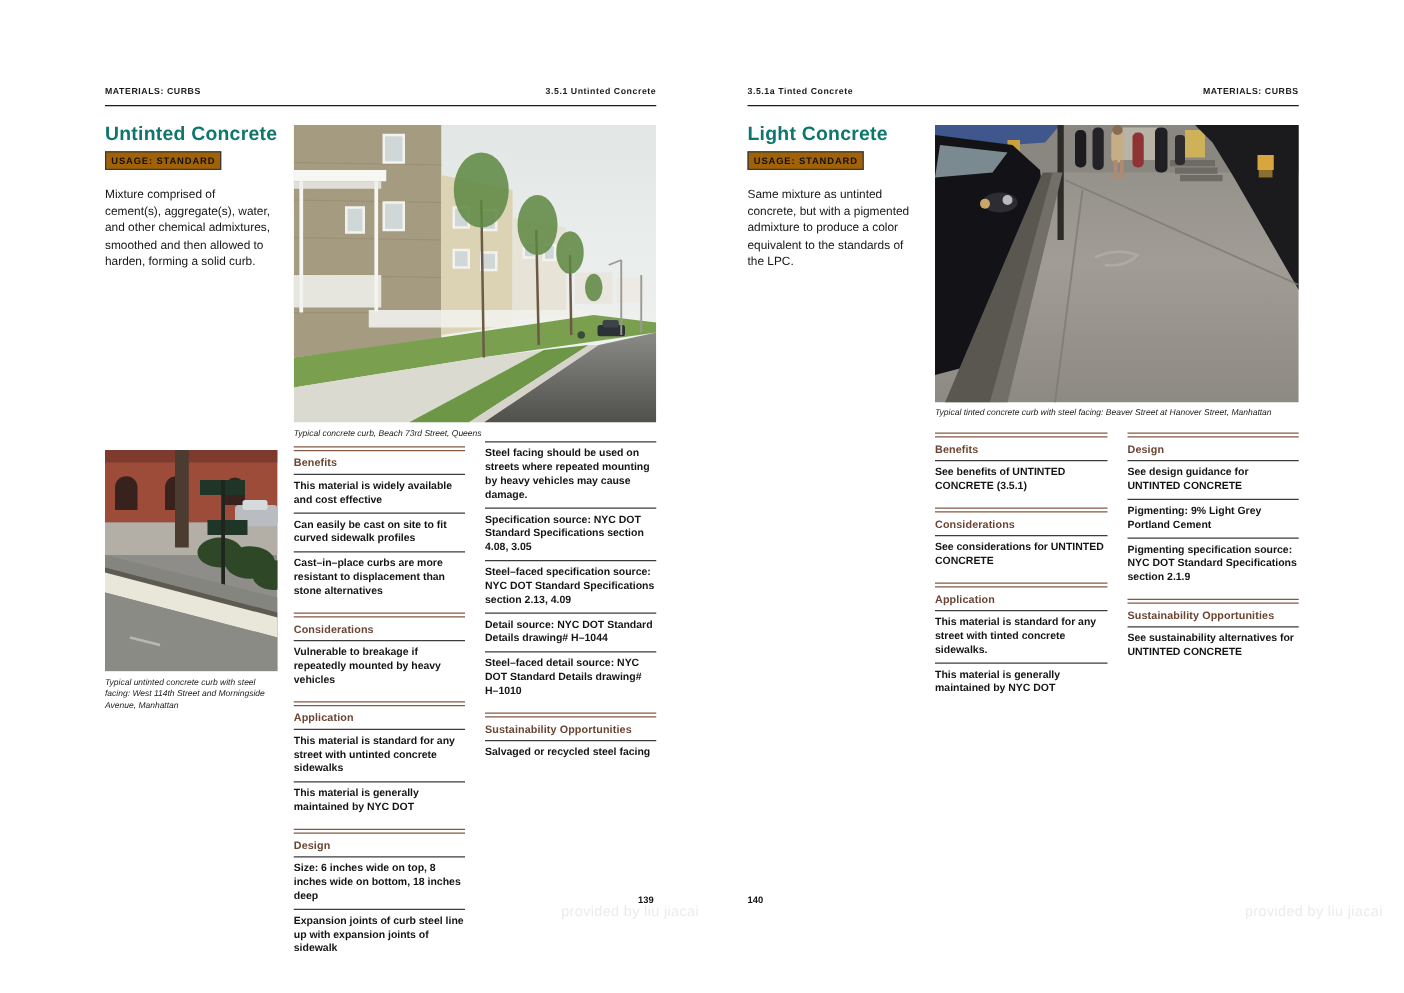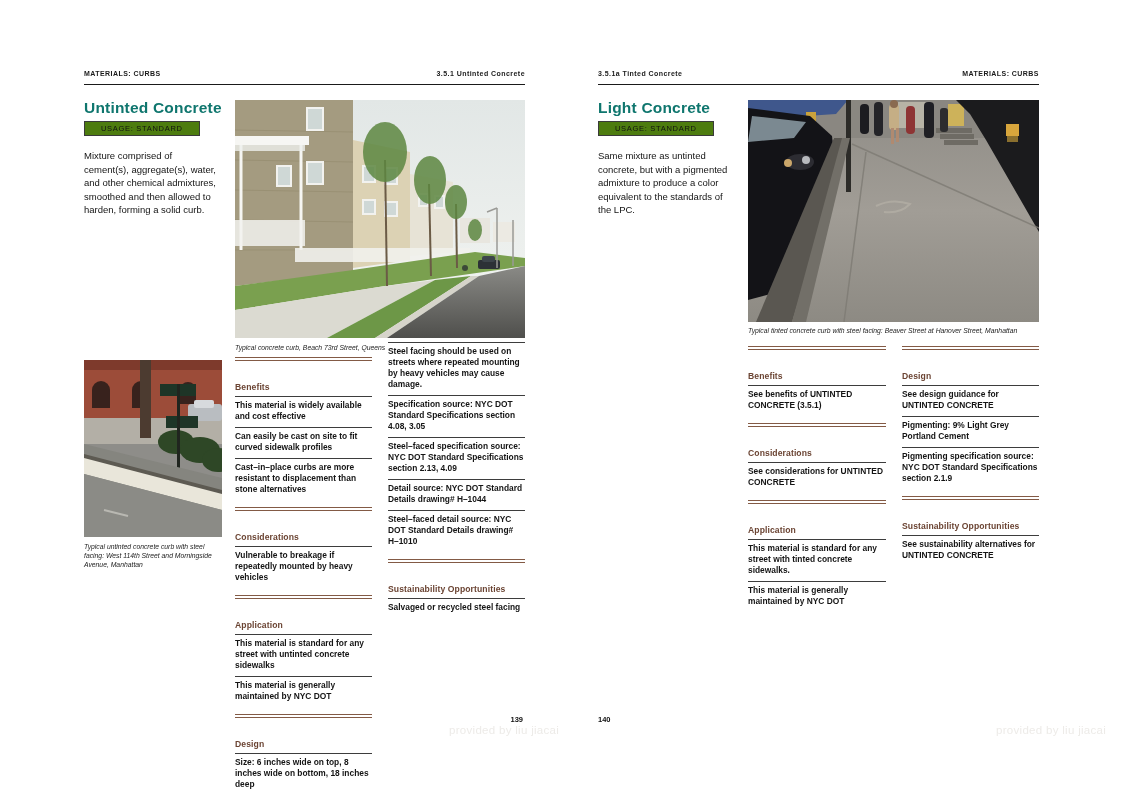--- a/index.html
+++ b/index.html
@@ -15,41 +15,41 @@
     display:flex;justify-content:space-between;align-items:flex-end;
     font-size:7px;font-weight:bold;letter-spacing:.45px;color:#1a1a1a;
     padding-bottom:7px;border-bottom:1.6px solid #1a1a1a;
   }
   .title{
     position:absolute;left:0;top:29px;font-size:15.5px;font-weight:bold;
     color:#0f766e;letter-spacing:.2px;
   }
   .badge{
     position:absolute;left:0;top:51px;display:inline-block;
-    border:1.3px solid #3a3a3a;padding:2px 16px 2px;font-size:7.5px;
-    font-weight:normal;letter-spacing:.7px;color:#111;background:#4d7c0f;
+    border:1.3px solid #3a3a3a;padding:2px 4px 2px;font-size:7.5px;
+    font-weight:bold;letter-spacing:.7px;color:#111;background:#a16207;
   }
   .intro{
     position:absolute;left:0;top:79px;width:133px;
     font-size:9.5px;line-height:13.5px;color:#141414;
   }
   .photo{position:absolute;display:block;}
   .caption{
     position:absolute;font-size:6.8px;font-style:italic;color:#222;
     line-height:9px;
   }
   .col{position:absolute;}
   .sec{margin-bottom:7px;}
   .sec-bar{
     height:2px;border-top:1.4px solid #835a45;border-bottom:1px solid #835a45;
     margin-bottom:1px;
   }
   .sec-head{
     color:#6b4433;font-weight:bold;font-size:8.6px;letter-spacing:.1px;
-    padding:20px 0 4px;border-bottom:1.2px solid #3d3d3d;
+    padding:3px 0 4px;border-bottom:1.2px solid #3d3d3d;
   }
   .sec-item{
     font-size:8.4px;line-height:11px;padding:3px 0 5px;color:#141414;
     border-bottom:1px solid #3d3d3d;
   }
   .sec-item.first{border-top:1px solid #3d3d3d;}
   .sec-item:last-child{border-bottom:none;}
   .sec-item.bold{font-weight:bold;}
   .pagenum{position:absolute;top:645px;font-size:7.5px;font-weight:bold;color:#111;}
   #page-left .pagenum{right:2px;}
@@ -213,21 +213,21 @@
         <div class="sec-item bold">This material is standard for any street with untinted concrete sidewalks</div>
         <div class="sec-item bold">This material is generally maintained by NYC DOT</div>
       </div>
       <div class="sec">
         <div class="sec-bar"></div>
         <div class="sec-head">Design</div>
         <div class="sec-item bold">Size: 6 inches wide on top, 8 inches wide on bottom, 18 inches deep</div>
         <div class="sec-item bold">Expansion joints of curb steel line up with expansion joints of sidewalk</div>
       </div>
     </div>
-  <div class="col" style="left:304px;top:272px;width:137px;">
+  <div class="col" style="left:304px;top:283px;width:137px;">
       <div class="sec">
         <div class="sec-item bold first">Steel facing should be used on streets where repeated mounting by heavy vehicles may cause damage.</div>
         <div class="sec-item bold">Specification source: NYC DOT Standard Specifications section 4.08, 3.05</div>
         <div class="sec-item bold">Steel–faced specification source: NYC DOT Standard Specifications section 2.13, 4.09</div>
         <div class="sec-item bold">Detail source: NYC DOT Standard Details drawing# H–1044</div>
         <div class="sec-item bold">Steel–faced detail source: NYC DOT Standard Details drawing# H–1010</div>
       </div>
       <div class="sec">
         <div class="sec-bar"></div>
         <div class="sec-head">Sustainability Opportunities</div>

